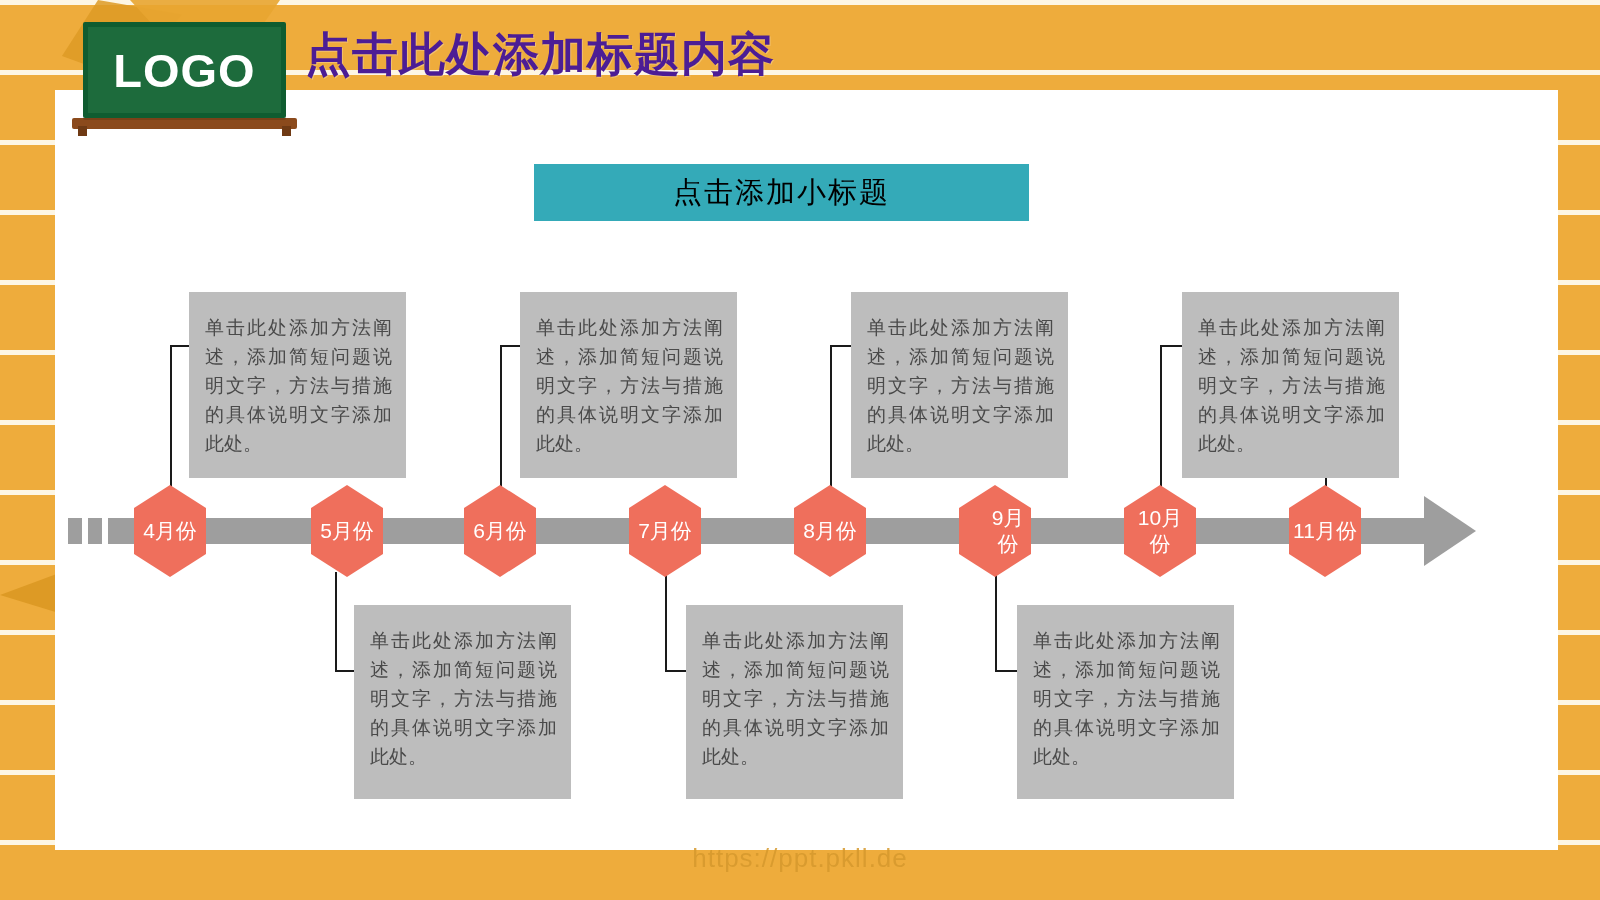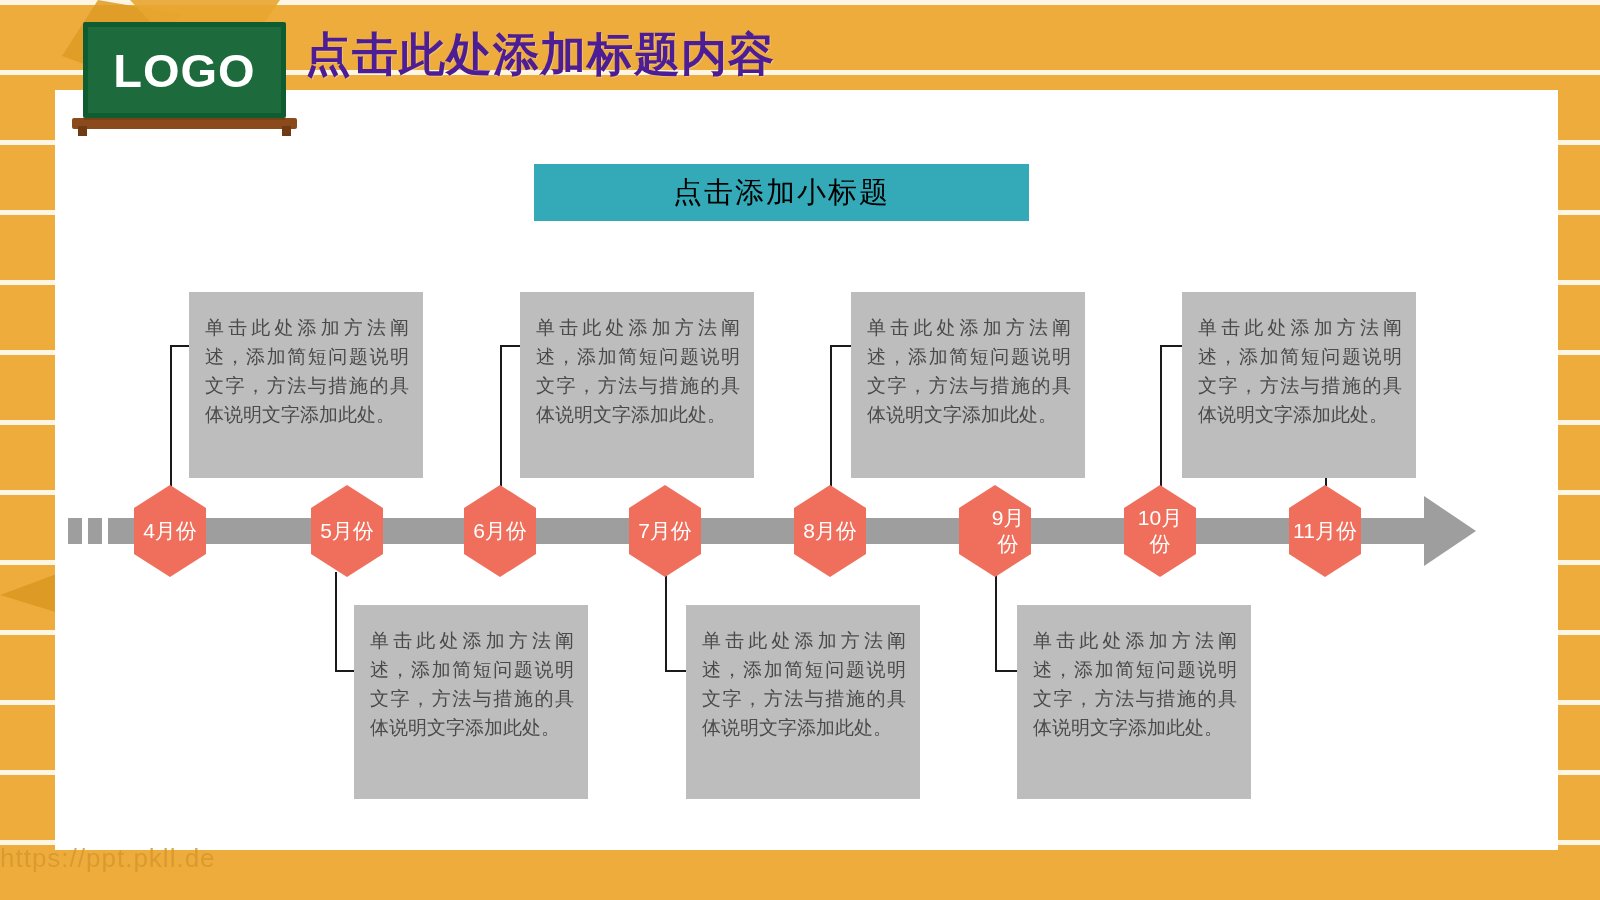--- a/index.html
+++ b/index.html
@@ -105,36 +105,37 @@
     background:#ef6f5c;
     clip-path:polygon(50% 0,100% 25%,100% 75%,50% 100%,0 75%,0 25%);
     display:flex;flex-direction:column;align-items:center;justify-content:center;
     color:#ffffff;font-size:21px;line-height:1.22;text-align:center;
     font-family:"Liberation Sans","DejaVu Sans",sans-serif;
     box-sizing:border-box;padding:0 4px;
   }
   .hex .hex-label{display:block;width:100%;word-break:break-all;}
   
   .info-box{
-    position:absolute;width:234px;
+    position:absolute;width:217px;
     background:#bdbdbd;color:#4a4a4a;
     font-size:19px;line-height:1.52;
     font-family:"Liberation Sans","DejaVu Sans",sans-serif;
     box-sizing:border-box;padding:22px 14px 18px 16px;
     text-align:justify;
   }
   .info-top{height:186px;}
   .info-bot{height:194px;}
   
   .conn{position:absolute;background:#1a1a1a;}
   .conn-v{width:2px;}
   .conn-h{height:2px;}
   
   .footer-url{
     position:absolute;left:0;top:843px;width:1600px;
+    text-align:center;
     font-size:26px;color:#d6992d;letter-spacing:1px;
     font-family:"Liberation Sans","DejaVu Sans",sans-serif;
     opacity:.85;
   }
 </style>
 </head>
 <body>
 
 <div id="slide">
 

